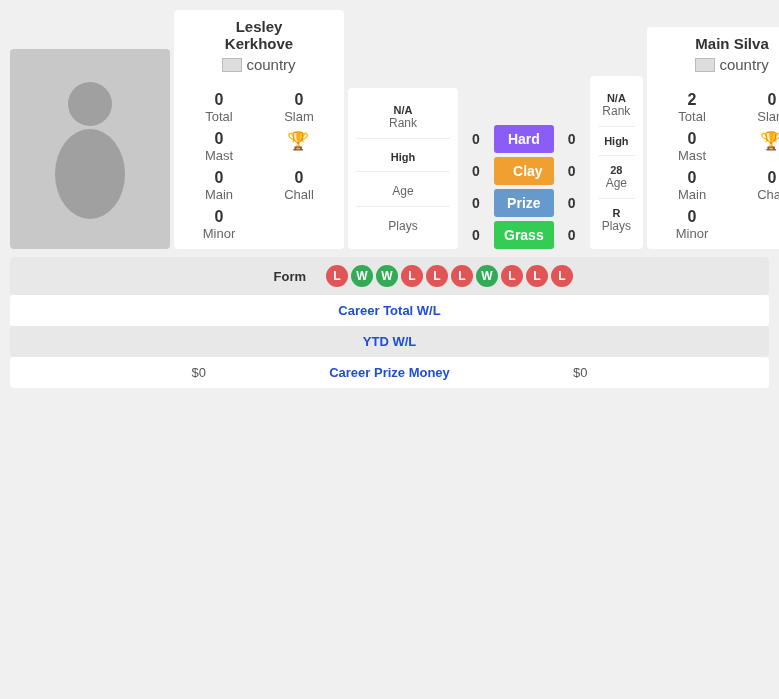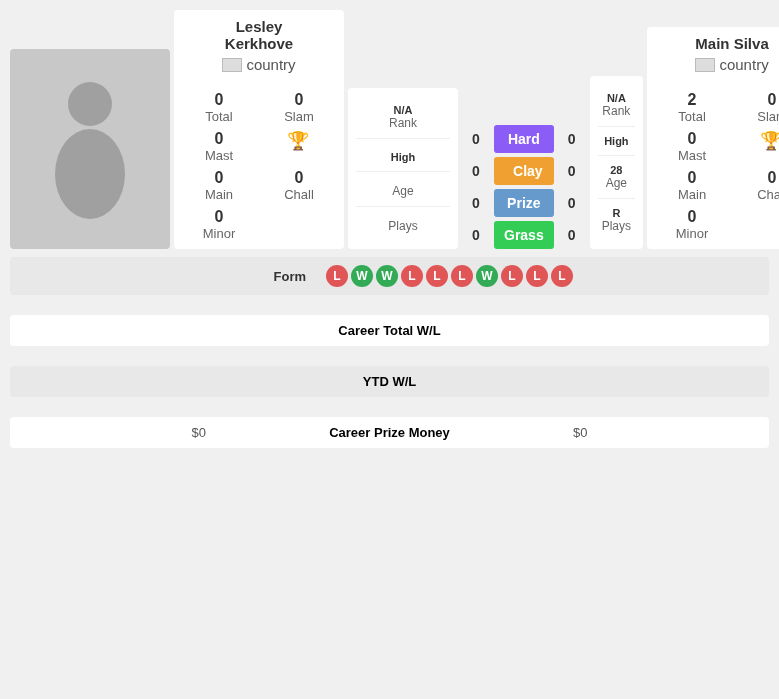--- a/index.html
+++ b/index.html
@@ -212,36 +212,36 @@
     }
 
     .right-stat:last-child {
       border-bottom: none;
     }
 
     
     .bottom-section {
       display: flex;
       flex-direction: column;
-      gap: 20px;
+      gap: 0;
     }
 
     .info-row {
       background: white;
       border-radius: 4px;
       display: flex;
       align-items: center;
       padding: 8px 16px;
     }
 
     .info-row-label {
       font-weight: bold;
       flex: 1;
       text-align: center;
-      color: #000000;
+      color: #1d4ed8;
     }
 
     .info-row-left-val {
       width: 200px;
       text-align: right;
       padding-right: 20px;
       color: #555;
     }
 
     .info-row-right-val {

